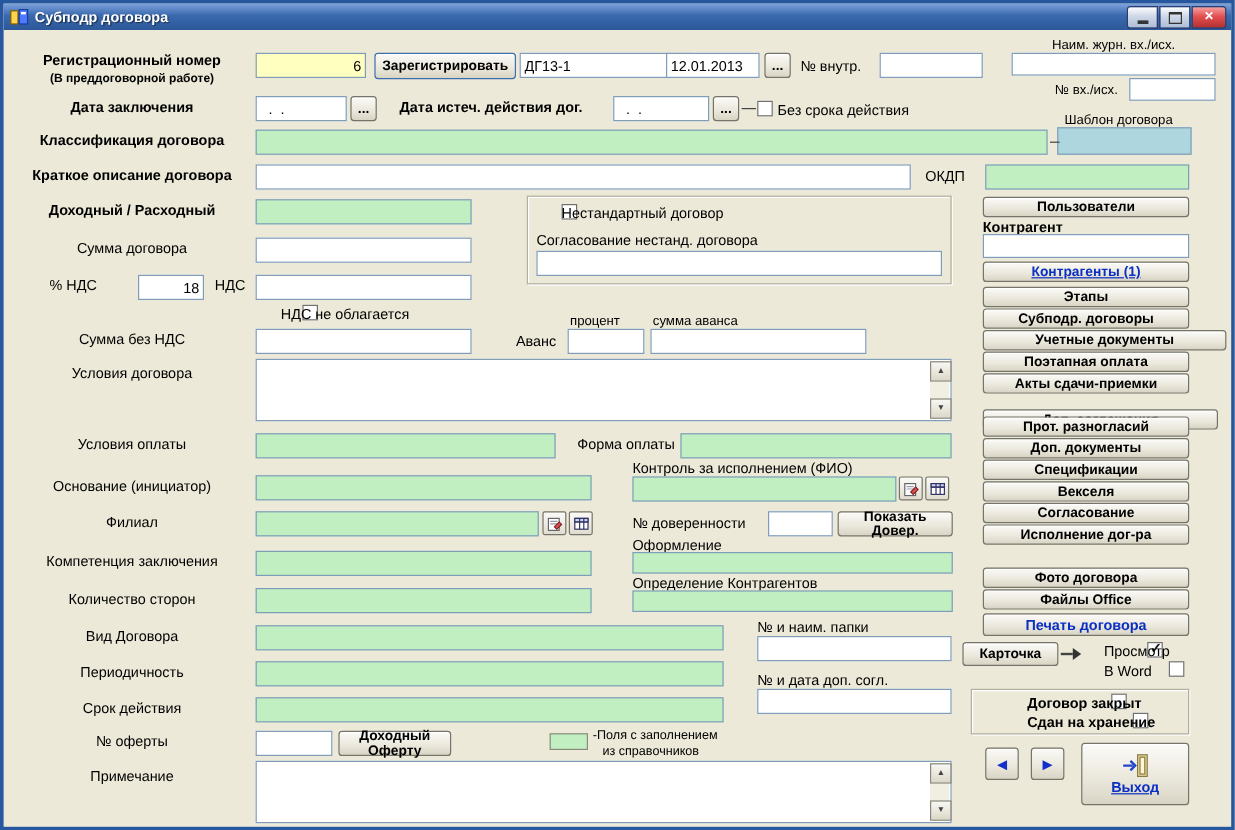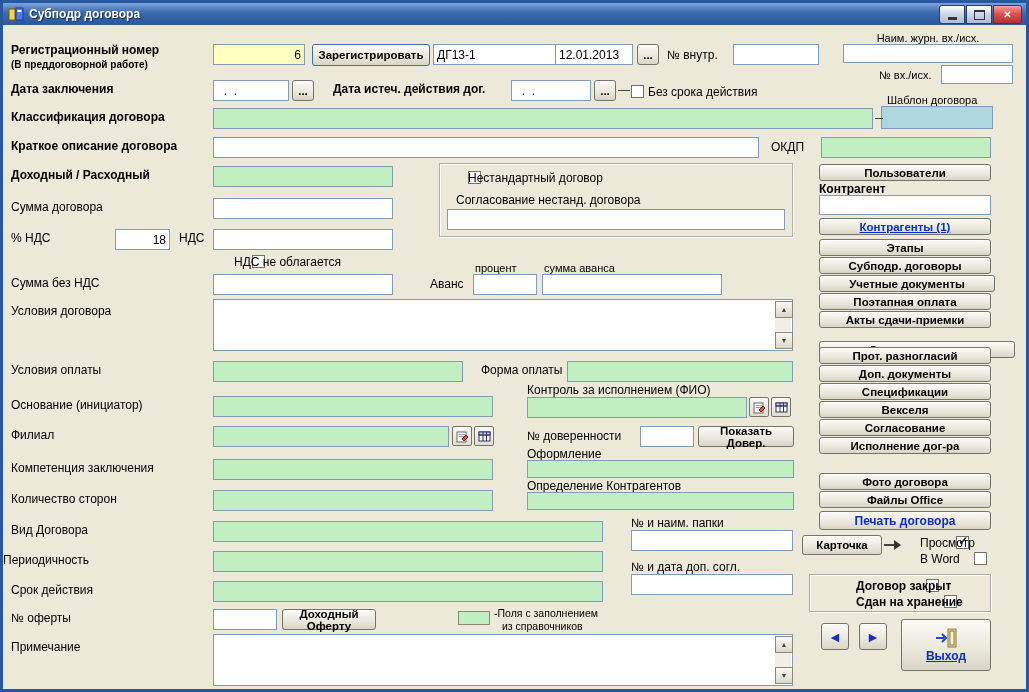--- a/index.html
+++ b/index.html
@@ -11,21 +11,21 @@
   .winbtns{position:absolute;right:4px;top:2px;display:flex;}
   .winbtn{width:24px;height:17px;border:1px solid #2c3e6e;background:linear-gradient(180deg,#fdfdfd,#cfd8e8 45%,#aebcd6);display:flex;align-items:center;justify-content:center;margin-left:1px;cursor:pointer;}
   .winbtn.first{border-radius:3px 0 0 3px;}
   .winbtn.close{background:linear-gradient(180deg,#f5a1a1,#e25050 45%,#b53030);border-radius:0 3px 3px 0;width:27px;}
   .glyph-min{width:9px;height:3px;background:#333;margin-top:8px;}
   .glyph-max{width:9px;height:7px;border:1px solid #333;border-top-width:2px;}
   .glyph-x{color:#fff;font-size:10px;font-weight:bold;line-height:1;}
   .lbl{font-size:12px;color:#000;line-height:1.15;}
   .sm{font-size:10.5px;}
   .md{font-size:11px;}
-  .r{text-align:left;}
+  .r{text-align:center;}
   .c{text-align:center;}
   .b{font-weight:bold;}
   .inp{background:#fff;border:1px solid #7f9db9;font:12px "Liberation Sans",sans-serif;padding:1px 3px;color:#000;}
   .green-bg{background:#c2efc2;}
   .yellow-bg{background:#ffffc0;}
   .blue-box{background:#add6de;border:1px solid #7f9db9;}
   .btn{background:linear-gradient(180deg,#fbfaf7,#eae7db 60%,#d9d5c5);border:1px solid #75746a;border-radius:3px;font:bold 11.5px "Liberation Sans",sans-serif;color:#000;display:flex;align-items:center;justify-content:center;cursor:pointer;padding:0;box-shadow:inset 0 1px 0 #fff;}
   .btn.reg{border-color:#3c6fae;font-weight:bold;}
   .blue-text{color:#0a2fc4;}
   .u{text-decoration:underline;}
@@ -116,21 +116,21 @@
   <input class="abs inp" style="left: 210px; top: 134px; width: 546px; height: 21px;" value="">
   <div class="abs lbl" style="left:768px;top:138px;">ОКДП</div>
   <input class="abs inp green-bg" style="left: 818px; top: 134px; width: 170px; height: 21px;" value="">
 
   
   <div class="abs lbl r b" style="left:8px;top:166px;width:198px;">Доходный / Расходный</div>
   <input class="abs inp green-bg" style="left: 210px; top: 163px; width: 180px; height: 21px;" value="">
   <div class="abs frame" style="left:436px;top:160px;width:354px;height:74px;"></div>
   <span class="abs cb" style="left:448px;top:167px;"></span>
   <div class="abs cb-lbl" style="left:465px;top:168px;">Нестандартный договор</div>
-  <div class="abs lbl" style="left:444px;top:191px;margin-left:9px;">Согласование нестанд. договора</div>
+  <div class="abs lbl" style="left:444px;top:191px;">Согласование нестанд. договора</div>
   <input class="abs inp" style="left: 444px; top: 206px; width: 338px; height: 21px;" value="">
 
   
   <button class="abs btn" style="left:816px;top:161px;width:172px;height:17px;">Пользователи</button>
   <div class="abs lbl b" style="left:816px;top:180px;">Контрагент</div>
   <input class="abs inp" style="left: 816px; top: 192px; width: 172px; height: 20px;" value="">
   <button class="abs btn blue-text u" style="left:816px;top:215px;width:172px;height:17px;">Контрагенты (1)</button>
 
   
   <div class="abs lbl r" style="left:8px;top:198px;width:198px;">Сумма договора</div>
@@ -140,21 +140,21 @@
   <div class="abs lbl r" style="left:8px;top:229px;width:100px;">% НДС</div>
   <input class="abs inp r" style="left: 112px; top: 226px; width: 55px; height: 21px; text-align: right;" value="18">
   <div class="abs lbl" style="left:176px;top:229px;">НДС</div>
   <input class="abs inp" style="left: 210px; top: 226px; width: 180px; height: 21px;" value="">
   <span class="abs cb" style="left:214px;top:251px;"></span>
   <div class="abs cb-lbl" style="left:231px;top:252px;">НДС не облагается</div>
 
   
   <button class="abs btn" style="left:816px;top:236px;width:172px;height:17px;">Этапы</button>
   <button class="abs btn" style="left:816px;top:254px;width:172px;height:17px;">Субподр. договоры</button>
-  <button class="abs btn" style="left:816px;top:272px;width:176px;height:17px;">Учетные документы</button>
+  <button class="abs btn" style="left:816px;top:272px;width:203px;height:17px;">Учетные документы</button>
   <button class="abs btn" style="left:816px;top:290px;width:172px;height:17px;">Поэтапная оплата</button>
   <button class="abs btn" style="left:816px;top:308px;width:172px;height:17px;">Акты сдачи-приемки</button>
   <button class="abs btn" style="left:816px;top:338px;width:196px;height:17px;">Доп. соглашения</button>
   <button class="abs btn" style="left:816px;top:344px;width:172px;height:17px;">Прот. разногласий</button>
   <button class="abs btn" style="left:816px;top:362px;width:172px;height:17px;">Доп. документы</button>
   <button class="abs btn" style="left:816px;top:380px;width:172px;height:17px;">Спецификации</button>
   <button class="abs btn" style="left:816px;top:398px;width:172px;height:17px;">Векселя</button>
   <button class="abs btn" style="left:816px;top:416px;width:172px;height:17px;">Согласование</button>
   <button class="abs btn" style="left:816px;top:434px;width:172px;height:17px;">Исполнение дог-ра</button>
   <button class="abs btn" style="left:816px;top:470px;width:172px;height:17px;">Фото договора</button>
@@ -252,21 +252,21 @@
   <div class="abs lbl r" style="left:8px;top:490px;width:198px;">Количество сторон</div>
   <input class="abs inp green-bg" style="left: 210px; top: 487px; width: 280px; height: 21px;" value="">
 
   
   <div class="abs lbl r" style="left:8px;top:521px;width:198px;">Вид Договора</div>
   <input class="abs inp green-bg" style="left: 210px; top: 518px; width: 390px; height: 21px;" value="">
   <div class="abs lbl" style="left:628px;top:514px;">№ и наим. папки</div>
   <input class="abs inp" style="left: 628px; top: 527px; width: 162px; height: 21px;" value="">
 
   
-  <div class="abs lbl r" style="left:0;top:551px;width:198px;">Периодичность</div>
+  <div class="abs lbl r" style="left:8px;top:551px;width:198px;">Периодичность</div>
   <input class="abs inp green-bg" style="left: 210px; top: 548px; width: 390px; height: 21px;" value="">
   <div class="abs lbl" style="left:628px;top:558px;">№ и дата доп. согл.</div>
   <input class="abs inp" style="left: 628px; top: 571px; width: 162px; height: 21px;" value="">
 
   
   <div class="abs lbl r" style="left:8px;top:581px;width:198px;">Срок действия</div>
   <input class="abs inp green-bg" style="left: 210px; top: 578px; width: 390px; height: 21px;" value="">
 
   
   <div class="abs lbl r" style="left:8px;top:609px;width:198px;">№ оферты</div>

